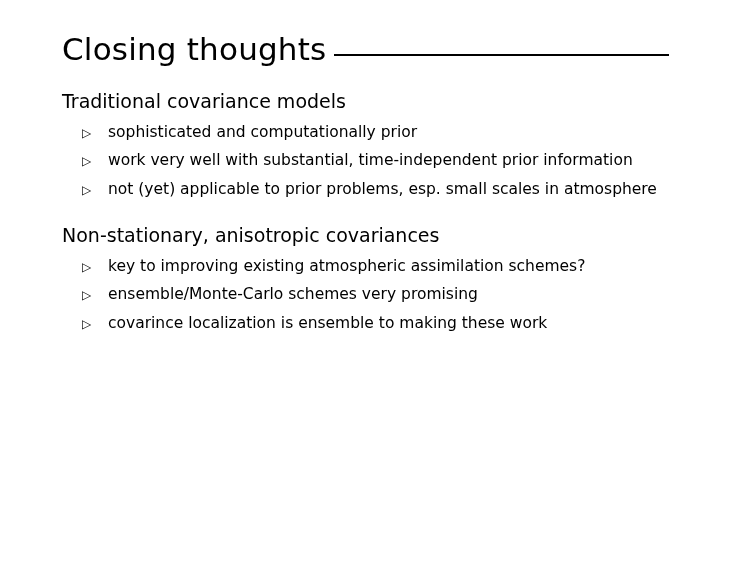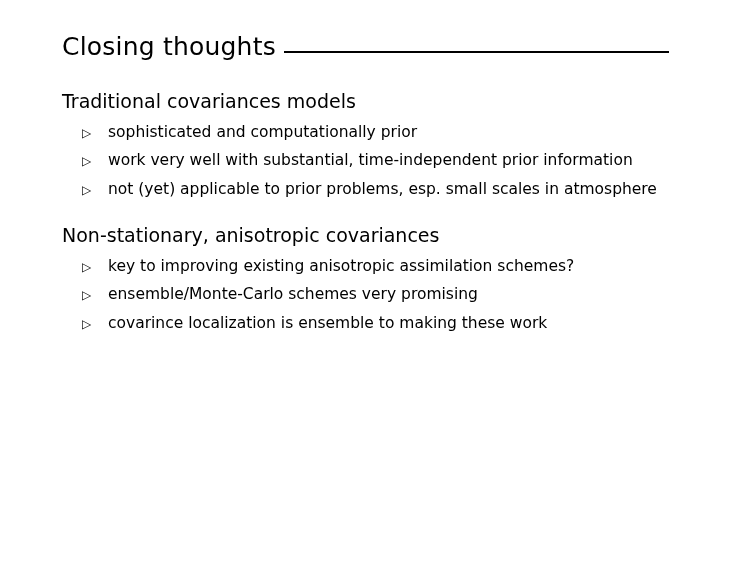--- a/index.html
+++ b/index.html
@@ -24,21 +24,21 @@
   
   .title-row {
     position: absolute;
     left: 62px;
     top: 34px;
     right: 66px;
     display: flex;
     align-items: center;
   }
   .slide-title {
-    font-size: 25px;
+    font-size: 31px;
     font-weight: 400;
     letter-spacing: 0.2px;
     white-space: nowrap;
     color: #000;
     line-height: 1;
     padding-right: 8px;
   }
   .title-rule {
     flex: 1 1 auto;
     height: 0;
@@ -90,21 +90,21 @@
 <body>
 
 <div class="slide">
 
   <div class="title-row">
     <div class="slide-title">Closing thoughts</div>
     <div class="title-rule"></div>
   </div>
 
   <div class="section section-1">
-    <div class="section-heading">Traditional covariances models</div>
+    <div class="section-heading">Traditional covariance models</div>
     <ul class="bullets">
       <li>
         <span class="bullet-marker">▷</span>
         <span class="bullet-text">sophisticated and computationally prior</span>
       </li>
       <li>
         <span class="bullet-marker">▷</span>
         <span class="bullet-text">work very well with substantial, time-independent prior information</span>
       </li>
       <li>
@@ -112,21 +112,21 @@
         <span class="bullet-text">not (yet) applicable to prior problems, esp. small scales in atmosphere</span>
       </li>
     </ul>
   </div>
 
   <div class="section section-2">
     <div class="section-heading">Non-stationary, anisotropic covariances</div>
     <ul class="bullets">
       <li>
         <span class="bullet-marker">▷</span>
-        <span class="bullet-text">key to improving existing anisotropic assimilation schemes?</span>
+        <span class="bullet-text">key to improving existing atmospheric assimilation schemes?</span>
       </li>
       <li>
         <span class="bullet-marker">▷</span>
         <span class="bullet-text">ensemble/Monte-Carlo schemes very promising</span>
       </li>
       <li>
         <span class="bullet-marker">▷</span>
         <span class="bullet-text">covarince localization is ensemble to making these work</span>
       </li>
     </ul>

